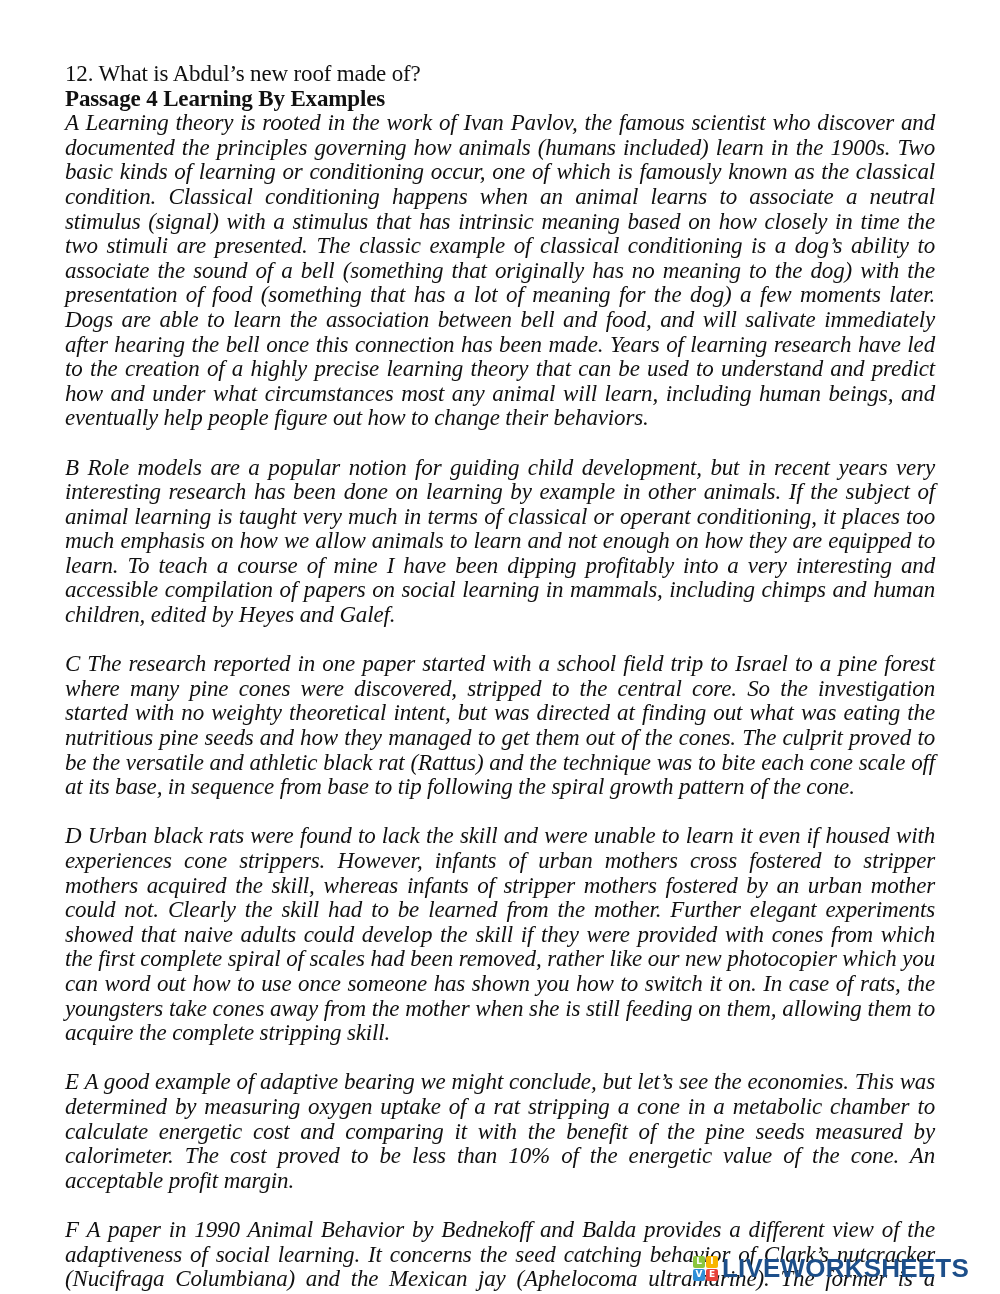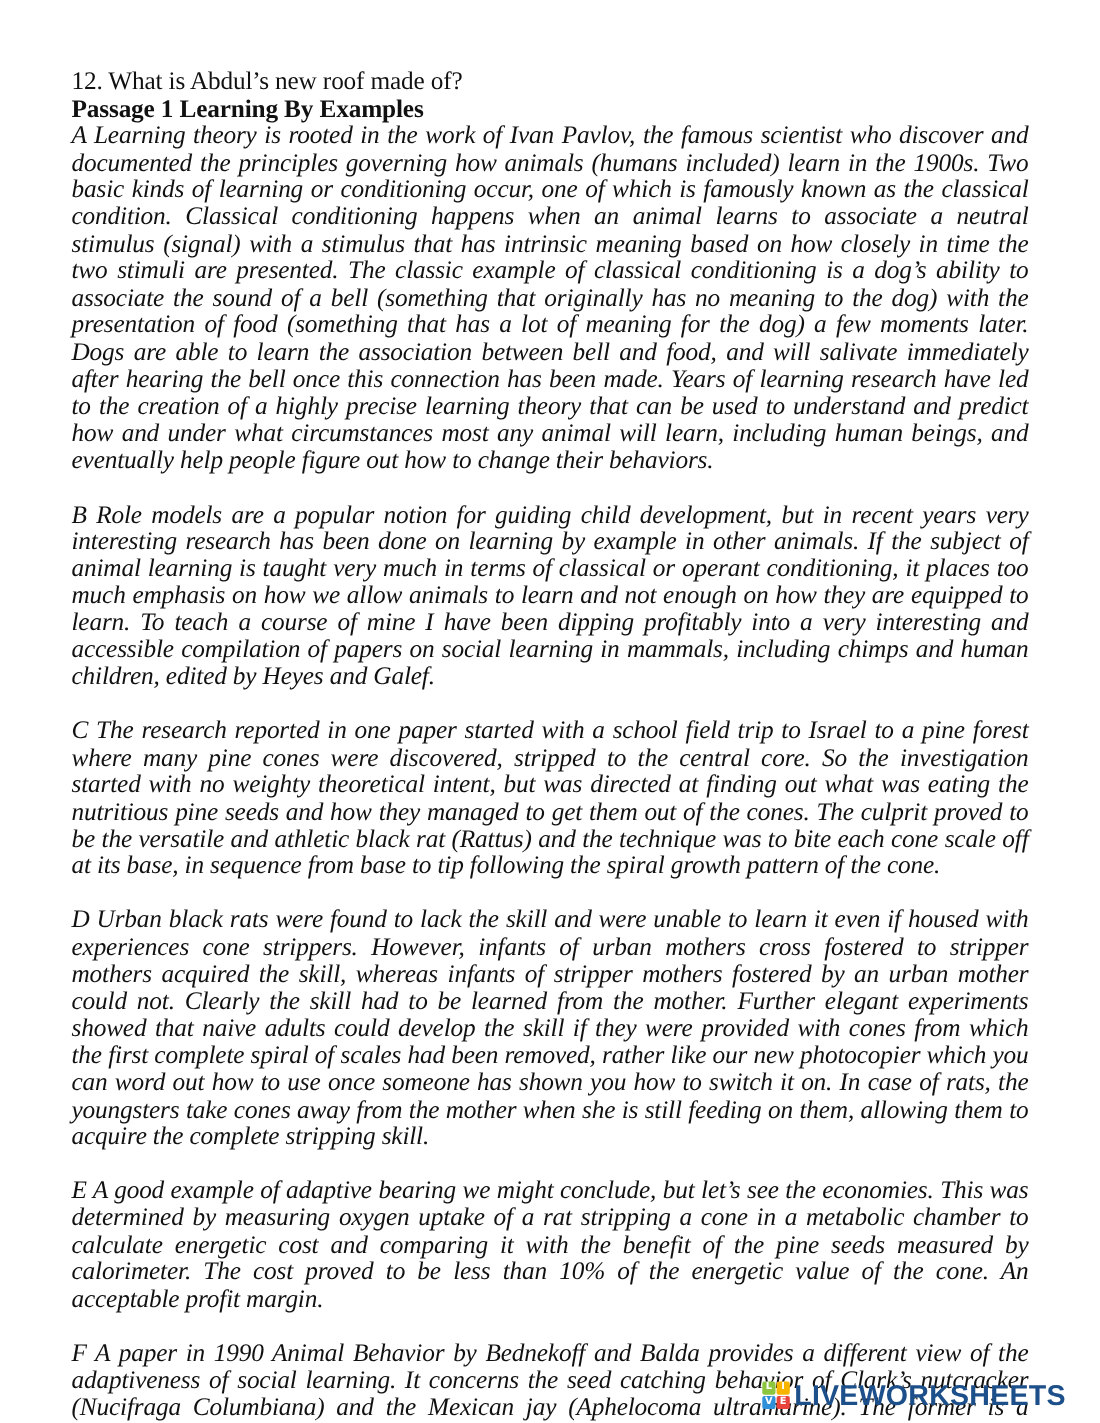--- a/index.html
+++ b/index.html
@@ -74,21 +74,21 @@
       font-size: 26px;
       letter-spacing: 0.2px;
       line-height: 28px;
     }
   </style>
 </head>
 <body>
 
 <div class="page">
   <p class="question">12. What is Abdul’s new roof made of?</p>
-  <p class="passage-title">Passage 1 Learning By Examples</p>
+  <p class="passage-title">Passage 4 Learning By Examples</p>
   <p class="para">A Learning theory is rooted in the work of Ivan Pavlov, the famous scientist who discover and documented the principles governing how animals (humans included) learn in the 1900s. Two basic kinds of learning or conditioning occur, one of which is famously known as the classical condition. Classical conditioning happens when an animal learns to associate a neutral stimulus (signal) with a stimulus that has intrinsic meaning based on how closely in time the two stimuli are presented. The classic example of classical conditioning is a dog’s ability to associate the sound of a bell (something that originally has no meaning to the dog) with the presentation of food (something that has a lot of meaning for the dog) a few moments later. Dogs are able to learn the association between bell and food, and will salivate immediately after hearing the bell once this connection has been made. Years of learning research have led to the creation of a highly precise learning theory that can be used to understand and predict how and under what circumstances most any animal will learn, including human beings, and eventually help people figure out how to change their behaviors.</p>
   <p class="para">B Role models are a popular notion for guiding child development, but in recent years very interesting research has been done on learning by example in other animals. If the subject of animal learning is taught very much in terms of classical or operant conditioning, it places too much emphasis on how we allow animals to learn and not enough on how they are equipped to learn. To teach a course of mine I have been dipping profitably into a very interesting and accessible compilation of papers on social learning in mammals, including chimps and human children, edited by Heyes and Galef.</p>
   <p class="para">C The research reported in one paper started with a school field trip to Israel to a pine forest where many pine cones were discovered, stripped to the central core. So the investigation started with no weighty theoretical intent, but was directed at finding out what was eating the nutritious pine seeds and how they managed to get them out of the cones. The culprit proved to be the versatile and athletic black rat (Rattus) and the technique was to bite each cone scale off at its base, in sequence from base to tip following the spiral growth pattern of the cone.</p>
   <p class="para">D Urban black rats were found to lack the skill and were unable to learn it even if housed with experiences cone strippers. However, infants of urban mothers cross fostered to stripper mothers acquired the skill, whereas infants of stripper mothers fostered by an urban mother could not. Clearly the skill had to be learned from the mother. Further elegant experiments showed that naive adults could develop the skill if they were provided with cones from which the first complete spiral of scales had been removed, rather like our new photocopier which you can word out how to use once someone has shown you how to switch it on. In case of rats, the youngsters take cones away from the mother when she is still feeding on them, allowing them to acquire the complete stripping skill.</p>
   <p class="para">E A good example of adaptive bearing we might conclude, but let’s see the economies. This was determined by measuring oxygen uptake of a rat stripping a cone in a metabolic chamber to calculate energetic cost and comparing it with the benefit of the pine seeds measured by calorimeter. The cost proved to be less than 10% of the energetic value of the cone. An acceptable profit margin.</p>
   <p class="para last">F A paper in 1990 Animal Behavior by Bednekoff and Balda provides a different view of the adaptiveness of social learning. It concerns the seed catching behavior of Clark’s nutcracker (Nucifraga Columbiana) and the Mexican jay (Aphelocoma ultramarine). The former is a specialist,</p>
 </div>
 
 <div class="logo">
   <div class="logo-mark">

